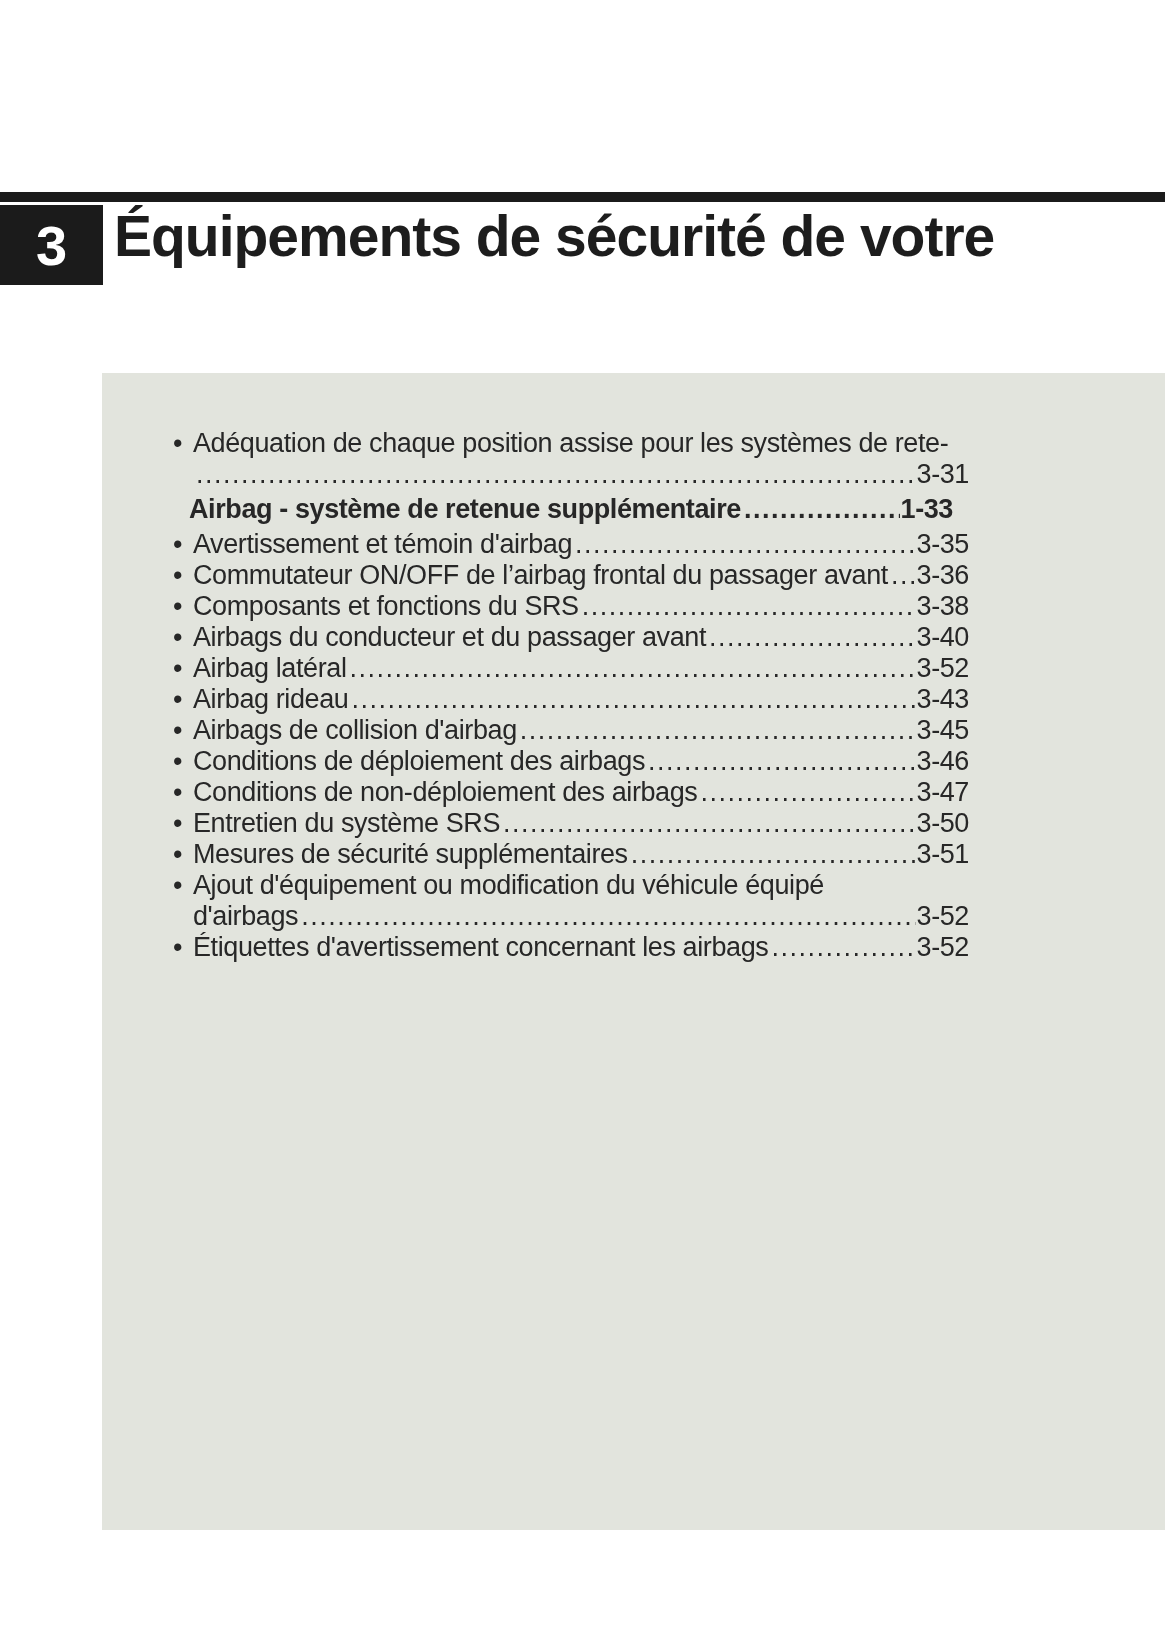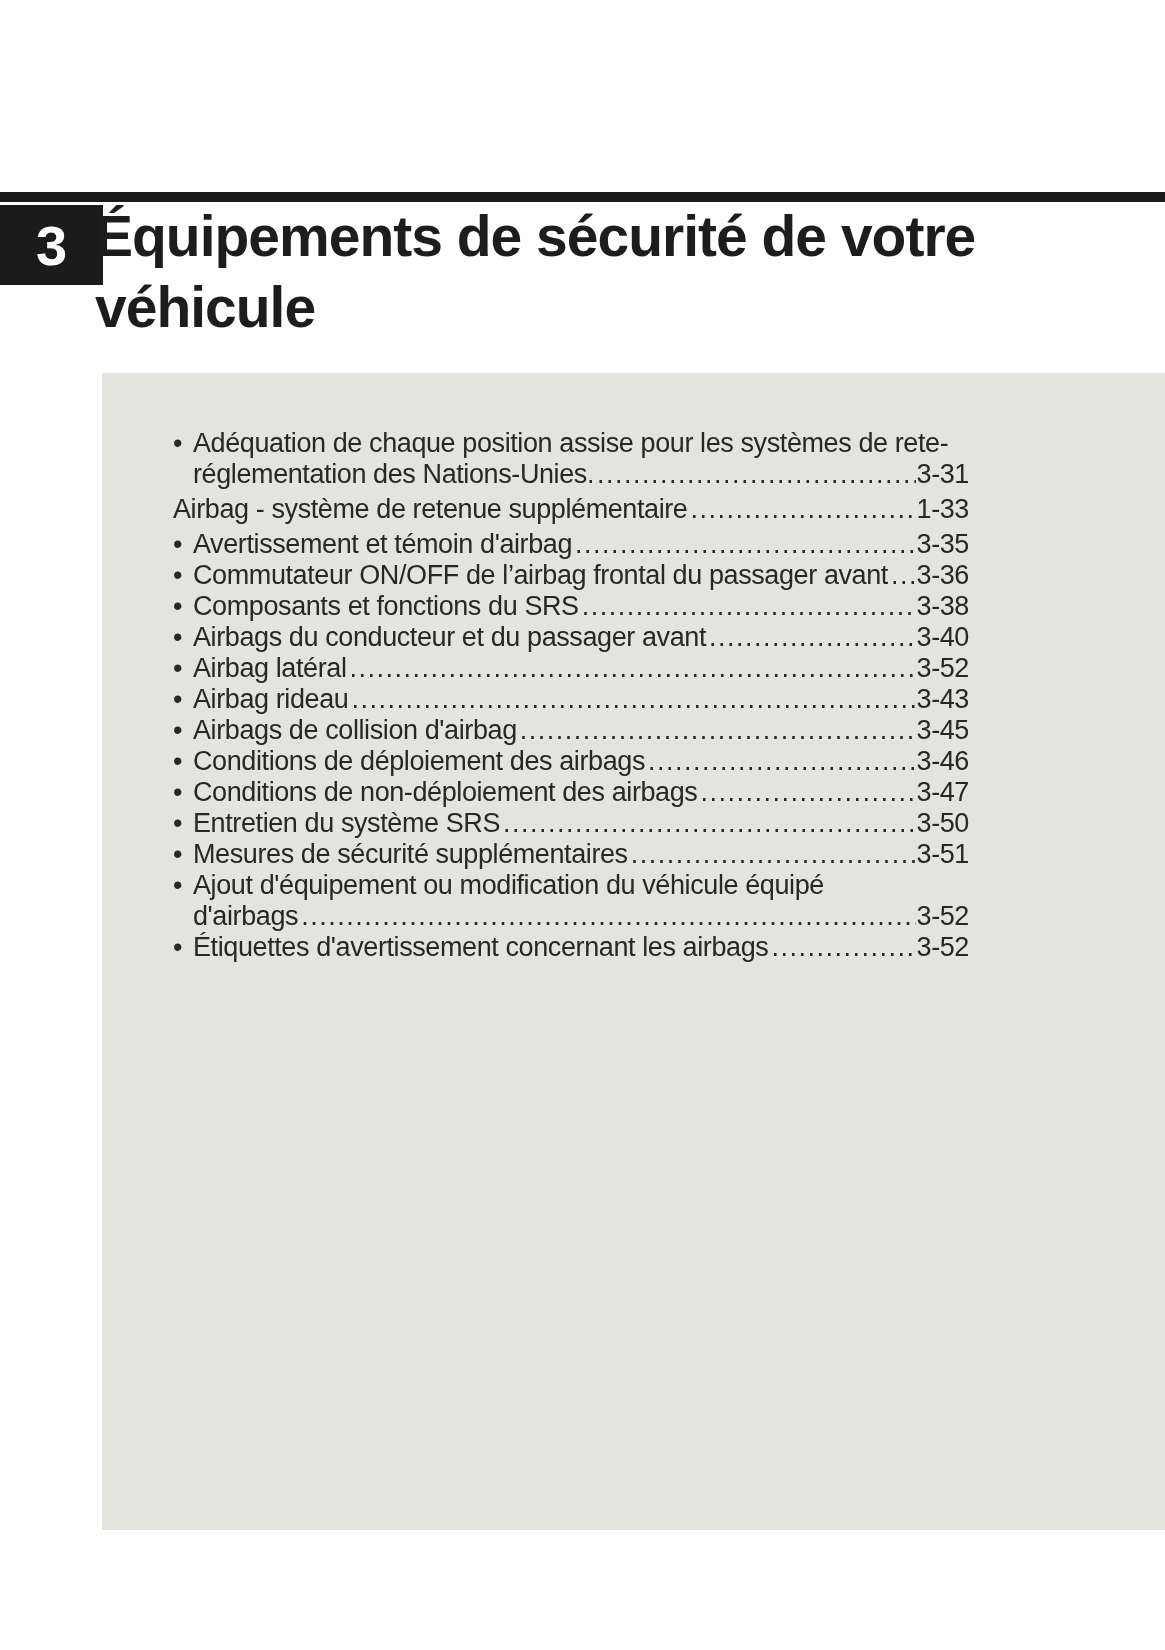--- a/index.html
+++ b/index.html
@@ -24,21 +24,21 @@
     position: absolute;
     left: 0; top: 205px;
     width: 103px; height: 80px;
     background: var(--ink);
     color: #ffffff;
     display: flex; align-items: center; justify-content: center;
     font-size: 56px; font-weight: bold;
   }
   .page-title {
     position: absolute;
-    left: 95px; top: 201px;
+    left: 114px; top: 201px;
     margin: 0;
     width: 1000px;
     font-size: 57px;
     font-weight: bold;
     line-height: 71px;
     letter-spacing: -1px;
     color: #1d1d1d;
   }
   .toc-panel {
     position: absolute;
@@ -49,21 +49,21 @@
   .toc-list {
     position: absolute;
     left: 71px; top: 55px;
     width: 796px;
     color: var(--text);
     font-size: 27px;
     line-height: 31px;
     letter-spacing: -0.4px;
   }
   .toc-entry { margin: 0; }
-  .toc-entry.heading { font-weight: normal; margin: 4px 0; }
+  .toc-entry.heading { font-weight: bold; margin: 4px 16px; }
   .toc-line { display: flex; align-items: baseline; }
   .bullet { flex: none; width: 20px; }
   .text { flex: 0 1 auto; white-space: nowrap; text-align: right; }
   .leader {
     flex: 1 1 6px;
     min-width: 6px;
     overflow: hidden;
     white-space: nowrap;
     margin: 0 1px 0 3px;
   }
@@ -78,33 +78,31 @@
 
 <div class="page" style="--ink: #1b1b1b; --panel: #e2e4dd; --text: #272727;">
   <div class="top-rule"></div>
 
   <div class="chapter-badge">
     <span>3</span>
   </div>
 
   <h1 class="page-title">
     <span>Équipements de sécurité de votre</span><br>
-    <span>véhicule</span>
   </h1>
 
   <section class="toc-panel">
     <div class="toc-list" id="toc-list">
         <div class="toc-entry">
           <div class="toc-line">
             <span class="bullet">•</span>
             <span class="text">Adéquation de chaque position assise pour les systèmes de rete-</span>
           </div>
           <div class="toc-line">
             <span class="bullet"></span>
-            <span class="text">réglementation des Nations-Unies.</span>
             <span class="leader"></span>
             <span class="pgnum">3-31</span>
           </div>
         </div>
         <div class="toc-entry heading">
           <div class="toc-line">
             <span class="text">Airbag - système de retenue supplémentaire</span>
             <span class="leader"></span>
             <span class="pgnum">1-33</span>
           </div>

